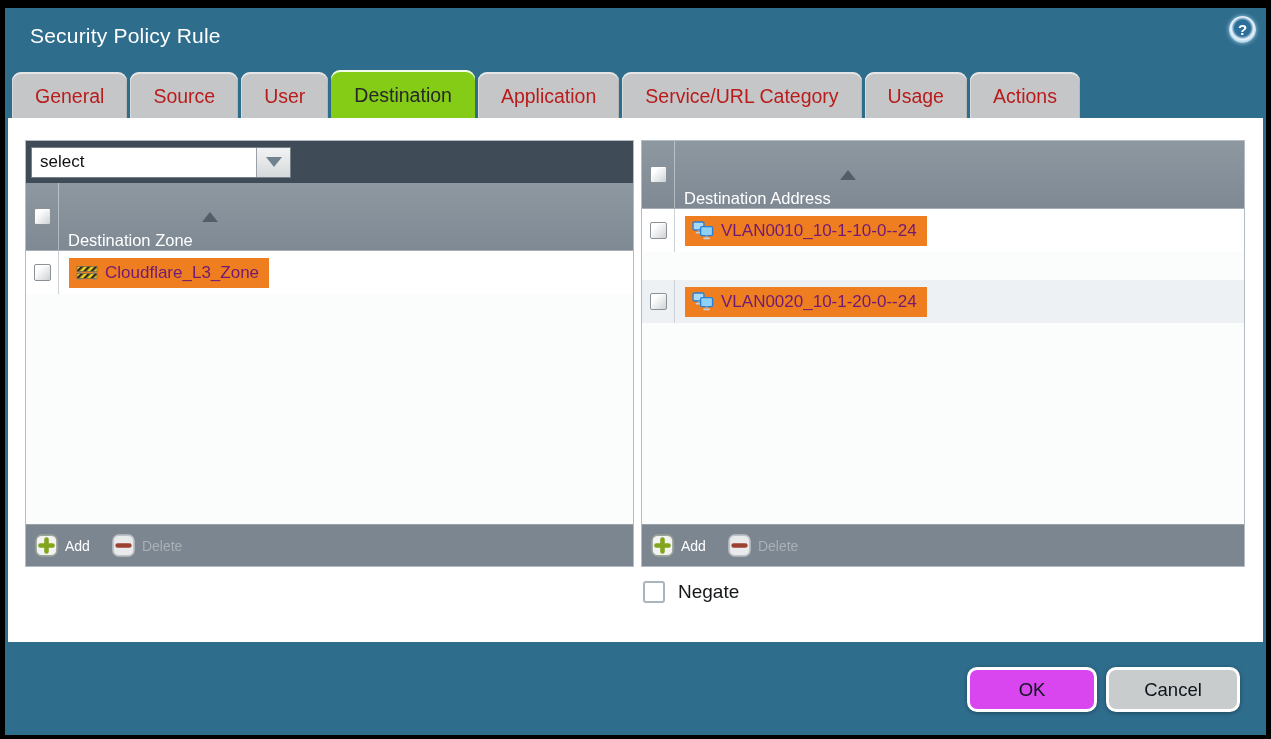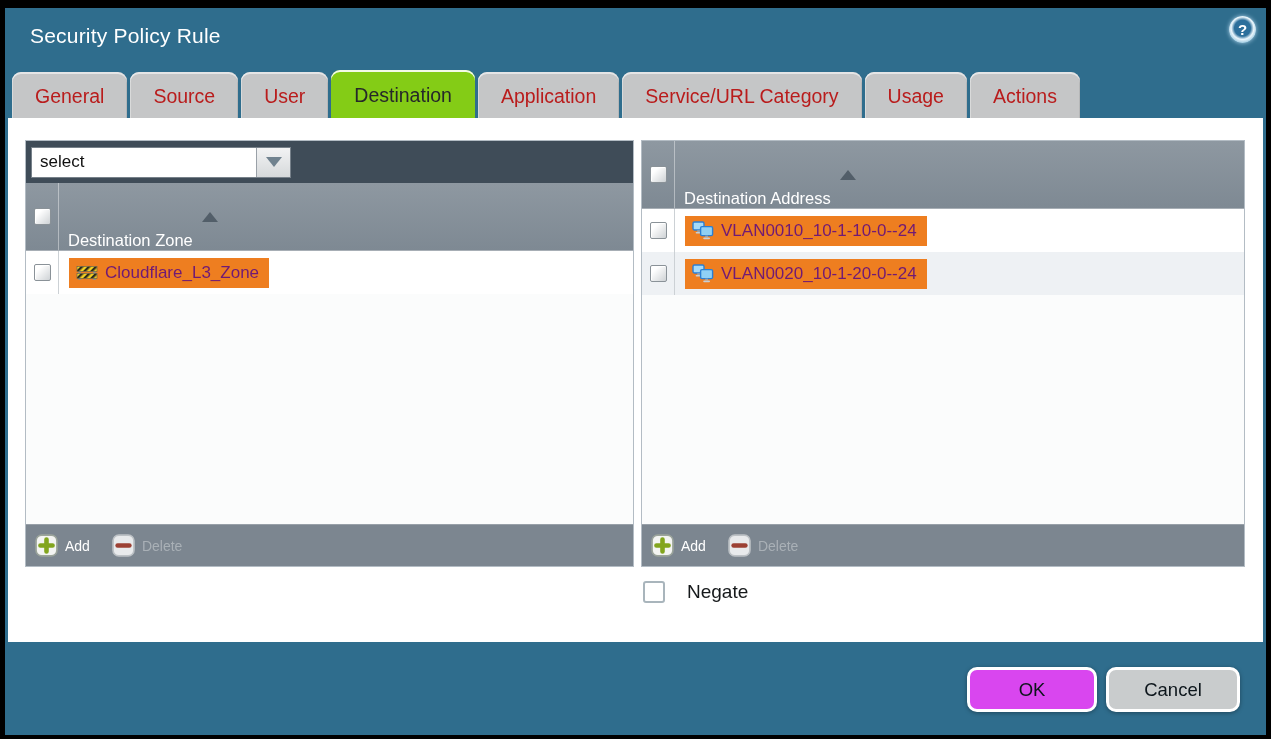--- a/index.html
+++ b/index.html
@@ -88,37 +88,37 @@
     border-left:8px solid transparent; border-right:8px solid transparent;
     border-bottom:10px solid #525e69;
   }
   .cb3d {
     width:17px; height:17px; border:1px solid #8a9298; border-radius:2px;
     background:linear-gradient(135deg,#ffffff 25%,#ced2d5);
     box-shadow:inset 1px 1px 0 #fff; cursor:pointer;
   }
   .p-body { flex:1 1 auto; background:#fbfcfc; overflow:hidden; }
   .row { height:43px; display:flex; align-items:center; background:#ffffff; }
-  .row.alt { background:#eef1f4; }
+  .row.alt { background:#eef1f4;margin-top:28px; }
   .row .cbcol { border-right:1px solid #ccd1d5; }
   .chip {
     display:inline-flex; align-items:center; gap:7px; height:30px;
     padding:0 10px 0 7px; margin-left:10px;
     background:#ee7e20; color:#701a75; font-size:17px; cursor:pointer;
     white-space:nowrap;
   }
   .p-footer {
     flex:0 0 42px; background:#7c8690; border-top:1px solid #98a0a8;
     display:flex; align-items:center; gap:22px; padding-left:9px;
   }
   .tbtn { display:flex; align-items:center; gap:7px; font-size:14px; color:#ffffff; cursor:pointer; }
   .tbtn.disabled { color:#a9b0b6; cursor:default; }
 
   
-  .negate-row { position:absolute; left:635px; top:463px; display:flex; align-items:center; gap:22px; }
+  .negate-row { position:absolute; left:635px; top:463px; display:flex; align-items:center; gap:13px; }
   .cb-negate { width:22px; height:22px; background:#fff; border:2px solid #a9b5bc; border-radius:3px; cursor:pointer; }
   .negate-label { font-size:19px; color:#15181a; }
 
   
   .btn {
     position:absolute; height:45px; border:3px solid #ffffff; border-radius:10px;
     font-size:18.5px; color:#0c151b; cursor:pointer;
     display:flex; align-items:center; justify-content:center;
     box-shadow:0 1px 4px rgba(0,0,0,.35); font-family:inherit;
   }

